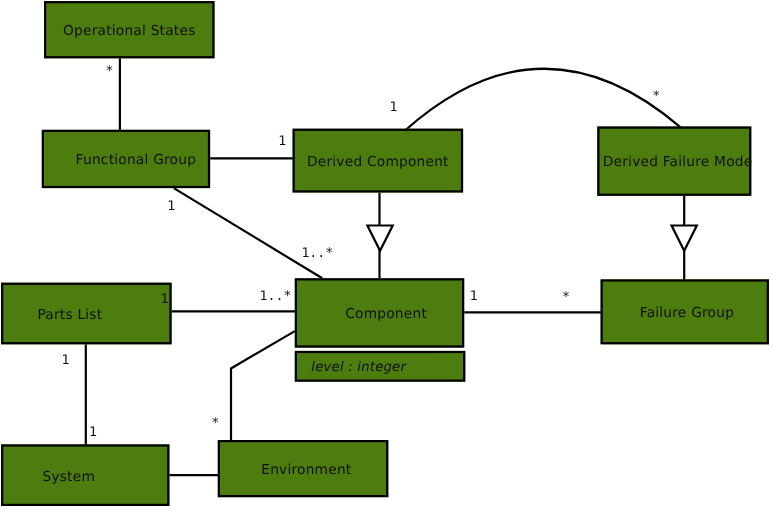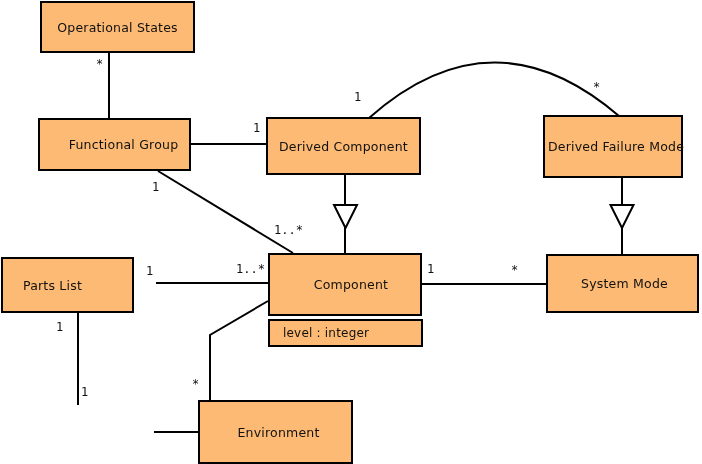--- a/index.html
+++ b/index.html
@@ -8,21 +8,21 @@
     width:702px; height:464px;
     background:#ffffff;
     font-family:"DejaVu Sans", sans-serif;
     overflow:hidden;
   }
   .layer { position:absolute; left:0; top:0; }
   .node {
     position:absolute;
     box-sizing:border-box;
     border:2px solid #000;
-    background:#fdba74;
+    background:#4d7c0f;
     display:flex;
     align-items:center;
     justify-content:center;
     color:#111;
     font-size:12.5px;
     letter-spacing:0.2px;
     white-space:nowrap;
   }
   .node .node-label { transform:translateX(var(--dx,0px)); }
   .attr-box {
@@ -70,37 +70,40 @@
   </div>
 
   <div class="node" style="left:38px; top:118px; width:153px; height:53px; --dx:9px;">
     <span class="node-label">Functional Group</span>
   </div>
 
   <div class="node" style="left:543px; top:115px; width:140px; height:63px; --dx:3px;">
     <span class="node-label">Derived Failure Mode</span>
   </div>
 
-  <div class="node" style="left:1px; top:257px; width:133px; height:56px; --dx:-15px;">
+  <div class="node" style="left:1px; top:257px; width:155px; height:56px; --dx:-15px;">
     <span class="node-label">Parts List</span>
   </div>
 
   <div class="node" style="left:268px; top:253px; width:154px; height:63px;padding-left:12px;">
     <span class="node-label">Component</span>
   </div>
-  <div class="node attr-box" style="left:268px; top:319px; width:155px; height:28px; font-size:12px;">
+  <div class="node attr-box" style="left:268px; top:319px; width:155px; height:28px; font-size:12px;font-style:italic;">
     <span class="node-label">level : integer</span>
   </div>
 
   <div class="node" style="left:546px; top:254px; width:153px; height:59px; --dx:2px;">
-    <span class="node-label">System Mode</span>
+    <span class="node-label">Failure Group</span>
   </div>
 
+  <div class="node" style="left:1px; top:404px; width:153px; height:56px; --dx:-15px;">
+    <span class="node-label">System</span>
+  </div>
 
-  <div class="node" style="left:198px; top:400px; width:155px; height:64px; --dx:3px;">
+  <div class="node" style="left:198px; top:400px; width:155px; height:52px; --dx:3px;">
     <span class="node-label">Environment</span>
   </div>
 
   <div class="mult" style="left:96px;  top:58px;">*</div>
   <div class="mult" style="left:253px; top:122px;">1</div>
   <div class="mult" style="left:354px; top:91px;">1</div>
   <div class="mult" style="left:593px; top:81px;">*</div>
   <div class="mult" style="left:152px; top:181px;">1</div>
   <div class="mult" style="left:274px; top:224px;">1..*</div>
   <div class="mult" style="left:146px; top:265px;">1</div>

